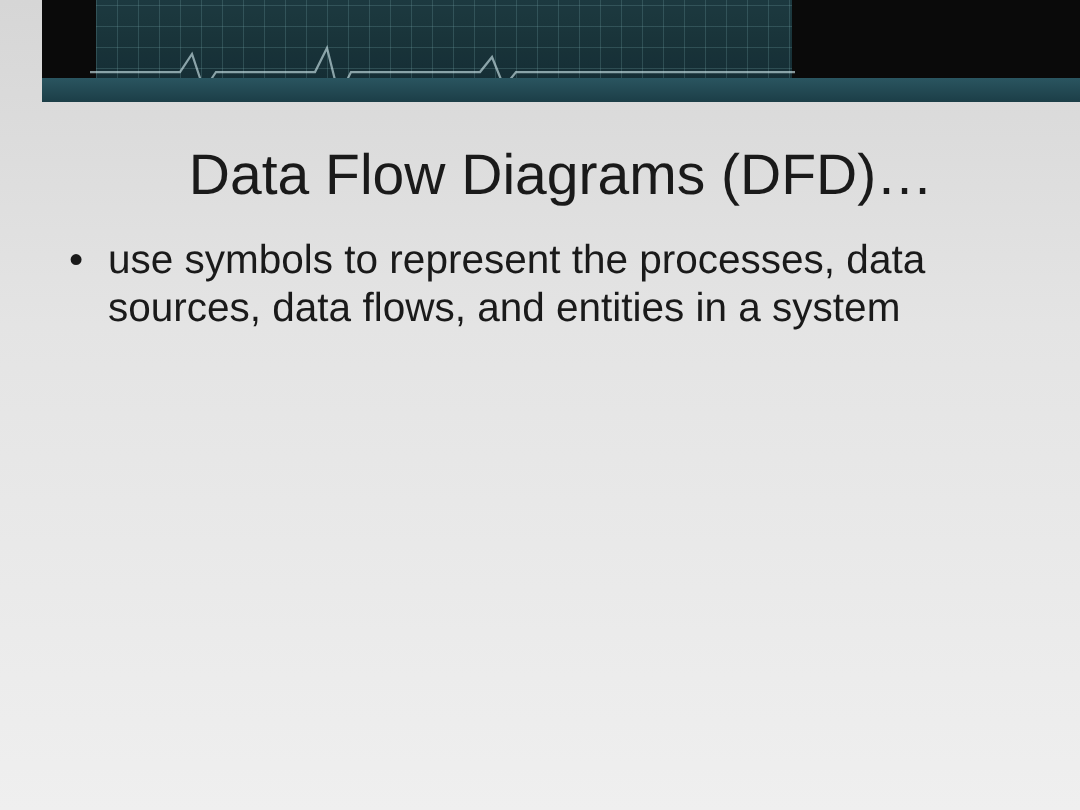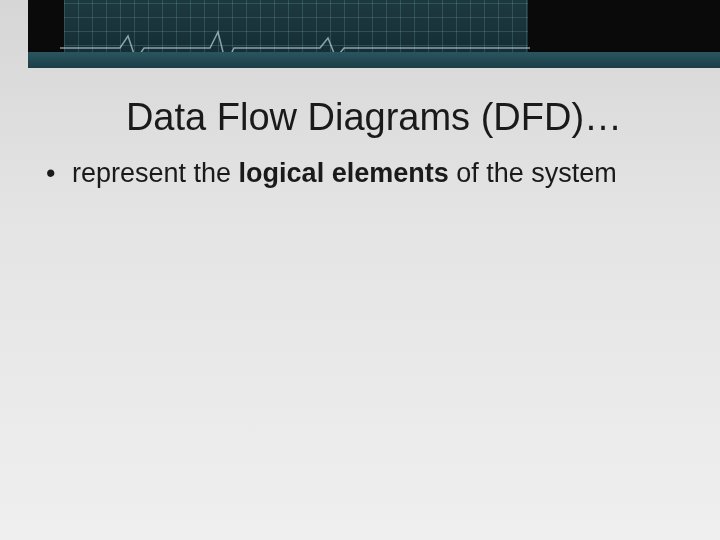--- a/index.html
+++ b/index.html
@@ -105,16 +105,16 @@
     <svg class="banner-trace" viewBox="0 0 470 38" preserveAspectRatio="none">
       <polyline points="0,18 60,18 68,6 76,30 84,18 150,18 158,2 166,34 174,18 260,18 268,8 276,28 284,18 470,18" fill="none" stroke="#c9e2e6" stroke-width="1.5" stroke-opacity="0.65"></polyline>
     </svg>
     <div class="banner-stripe"></div>
   </div>
 
   <div class="title">Data Flow Diagrams (DFD)…</div>
 
   <div class="body">
     <ul class="bullets">
-        <li><span>represent the </span><span class="b-strong">logical elements</span><span> of the system</span></li>
+        <li><span>use symbols to represent the processes, data sources, data flows, and entities in a system</span></li>
       </ul>
   </div>
 </div>
 
 </body></html>

